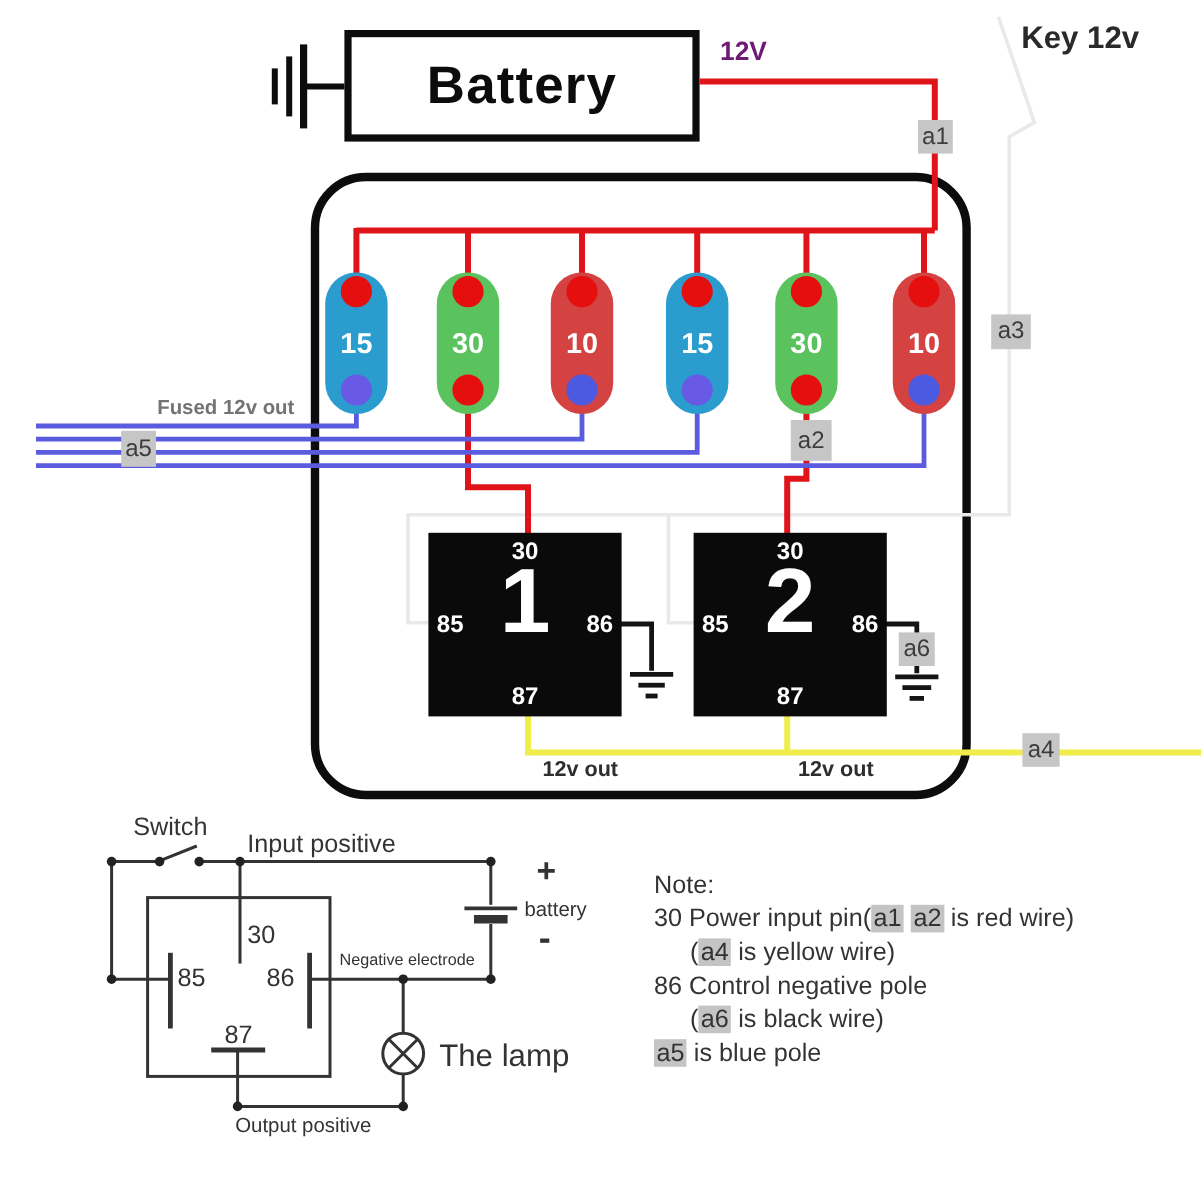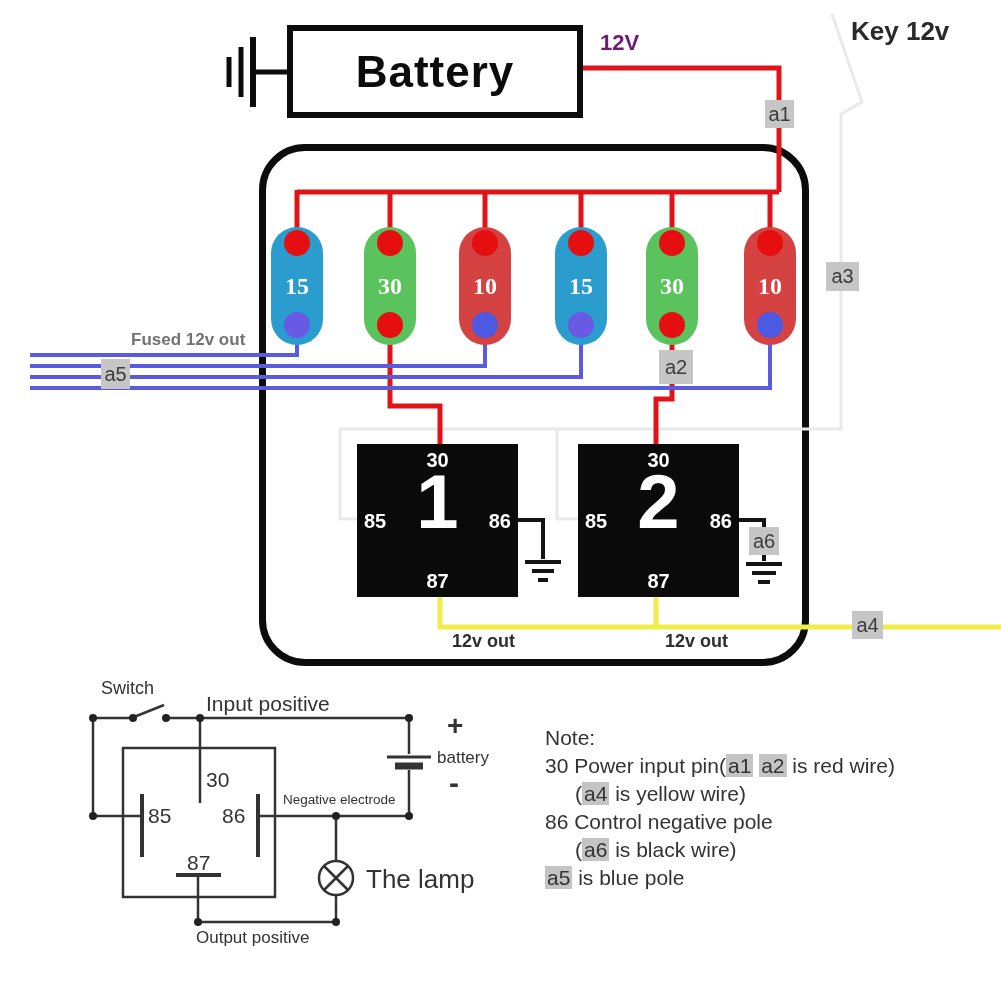--- a/index.html
+++ b/index.html
@@ -15,21 +15,21 @@
   }
   .battery-label{font-size:44px;font-weight:bold;color:#0c0c0c;letter-spacing:1px;}
   .v12{left:600px;top:30px;font-size:22px;font-weight:bold;color:#701a75;}
   .key12v{left:851px;top:16px;font-size:26px;font-weight:bold;color:#2a2a2a;}
   
   .fusebox{
     left:259px;top:144px;width:550px;height:522px;box-sizing:border-box;
     border:7px solid #0c0c0c;border-radius:46px;background:transparent;
   }
   
-  .fuse{position:absolute;top:227px;width:52px;height:118px;border-radius:26px;font-family:Liberation Serif, serif;}
+  .fuse{position:absolute;top:227px;width:52px;height:118px;border-radius:26px;}
   .body-blue{background:#2b9cce;}
   .body-green{background:#5ac35d;}
   .body-red{background:#d44242;}
   .fuse .dot{position:absolute;left:13px;width:26px;height:26px;border-radius:50%;}
   .fuse .dot-top{top:3px;background:#e60f0f;}
   .fuse .dot-bottom{top:85px;}
   .dot-red{background:#e60f0f;}
   .dot-purple{background:#685ae4;}
   .dot-blue{background:#4b5ae1;}
   .fuse .val{position:absolute;left:0;top:46px;width:100%;text-align:center;
@@ -207,21 +207,21 @@
   <div class="abs out1">12v out</div>
   <div class="abs out2">12v out</div>
 
   <div class="abs tag" style="left:765px;top:100px;width:29px;height:28px">a1</div>
   <div class="abs tag" style="left:659px;top:350px;width:34px;height:34px">a2</div>
   <div class="abs tag" style="left:826px;top:262px;width:33px;height:29px">a3</div>
   <div class="abs tag" style="left:852px;top:611px;width:31px;height:28px">a4</div>
   <div class="abs tag" style="left:101px;top:359px;width:29px;height:30px">a5</div>
   <div class="abs tag" style="left:749px;top:527px;width:30px;height:28px">a6</div>
 
-  <div class="abs sc" style="left:101px;top:678px;font-size:18px">Switch</div>
+  <div class="abs sc" style="left:111px;top:678px;font-size:21px">Switch</div>
   <div class="abs sc" style="left:206px;top:692px;font-size:21px">Input positive</div>
   <div class="abs sc" style="left:206px;top:768px;font-size:21px">30</div>
   <div class="abs sc" style="left:148px;top:804px;font-size:21px">85</div>
   <div class="abs sc" style="left:222px;top:804px;font-size:21px">86</div>
   <div class="abs sc" style="left:283px;top:792px;font-size:13.5px">Negative electrode</div>
   <div class="abs sc" style="left:447px;top:710px;font-size:28px;font-weight:bold">+</div>
   <div class="abs sc" style="left:437px;top:748px;font-size:17px">battery</div>
   <div class="abs sc" style="left:449px;top:766px;font-size:30px;font-weight:bold">-</div>
   <div class="abs sc" style="left:187px;top:851px;font-size:21px">87</div>
   <div class="abs sc" style="left:366px;top:864px;font-size:26px">The lamp</div>

